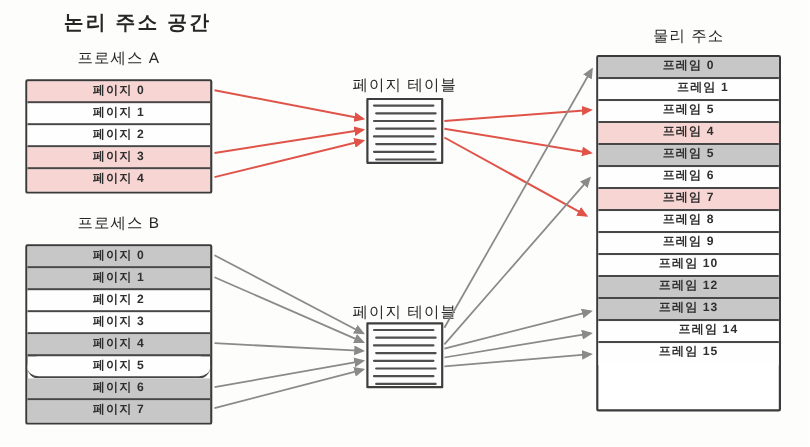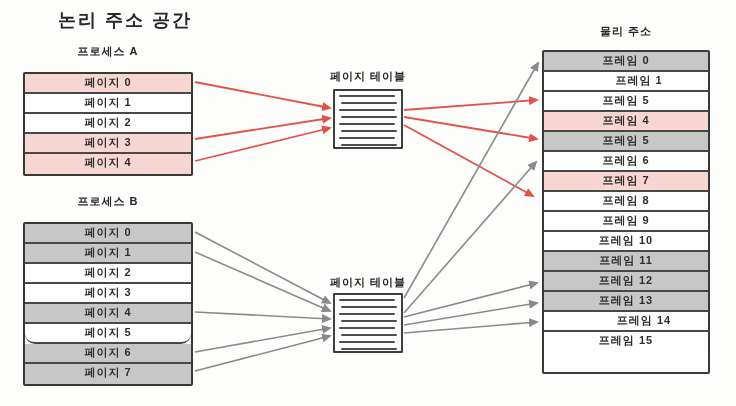--- a/index.html
+++ b/index.html
@@ -3,21 +3,21 @@
 <meta charset="utf-8">
 <style>
   html,body{margin:0;padding:0;background:#ffffff;}
   .canvas{
     position:relative;width:736px;height:406px;background:#fdfdfc;overflow:hidden;
     font-family:"Liberation Sans","DejaVu Sans",sans-serif;color:#2b2b2b;
   }
   .diagram-title{
     position:absolute;left:58px;top:8px;font-size:18px;font-weight:bold;letter-spacing:2px;color:#262626;
   }
-  .section-title{position:absolute;font-size:11px;font-weight:bold;letter-spacing:1px;color:#262626;text-align:center;}
+  .section-title{position:absolute;font-size:14px;font-weight:normal;letter-spacing:1px;color:#262626;text-align:center;}
   .mem-table{
     position:absolute;box-sizing:border-box;border:2px solid #3a3a3a;background:#fff;border-radius:2px;
   }
   .mem-row{
     box-sizing:border-box;height:20px;line-height:17px;text-align:center;
     font-size:11px;font-weight:bold;letter-spacing:1px;color:#2e2e2e;
     border-bottom:2px solid #474747;background:#fefefe;
   }
   .mem-row:last-child{border-bottom:none;}
   .pt-box{
@@ -87,21 +87,20 @@
     <div class="mem-row" style="background: rgb(199, 199, 199);">프레임 0</div>
     <div class="mem-row" style="background: rgb(254, 254, 254); padding-left: 26px;">프레임 1</div>
     <div class="mem-row" style="background: rgb(254, 254, 254);">프레임 5</div>
     <div class="mem-row" style="background: rgb(247, 213, 210);">프레임 4</div>
     <div class="mem-row" style="background: rgb(199, 199, 199);">프레임 5</div>
     <div class="mem-row" style="background: rgb(254, 254, 254);">프레임 6</div>
     <div class="mem-row" style="background: rgb(247, 213, 210);">프레임 7</div>
     <div class="mem-row" style="background: rgb(254, 254, 254);">프레임 8</div>
     <div class="mem-row" style="background: rgb(254, 254, 254);">프레임 9</div>
     <div class="mem-row" style="background: rgb(254, 254, 254);">프레임 10</div>
-    <div class="mem-row" style="background: rgb(199, 199, 199);">프레임 11</div>
     <div class="mem-row" style="background: rgb(199, 199, 199);">프레임 12</div>
     <div class="mem-row" style="background: rgb(199, 199, 199);">프레임 13</div>
     <div class="mem-row" style="background: rgb(254, 254, 254); padding-left: 36px;">프레임 14</div>
     <div class="mem-row" style="background: rgb(254, 254, 254);">프레임 15</div>
   </div>
 
   <svg class="arrows" width="736" height="406" viewBox="0 0 736 406">
     <defs>
       <marker id="mred" markerWidth="10" markerHeight="9" refX="8" refY="4.5" orient="auto" markerUnits="userSpaceOnUse">
         <path d="M0,0 L10,4.5 L0,9 z" fill="#e05349"></path>

